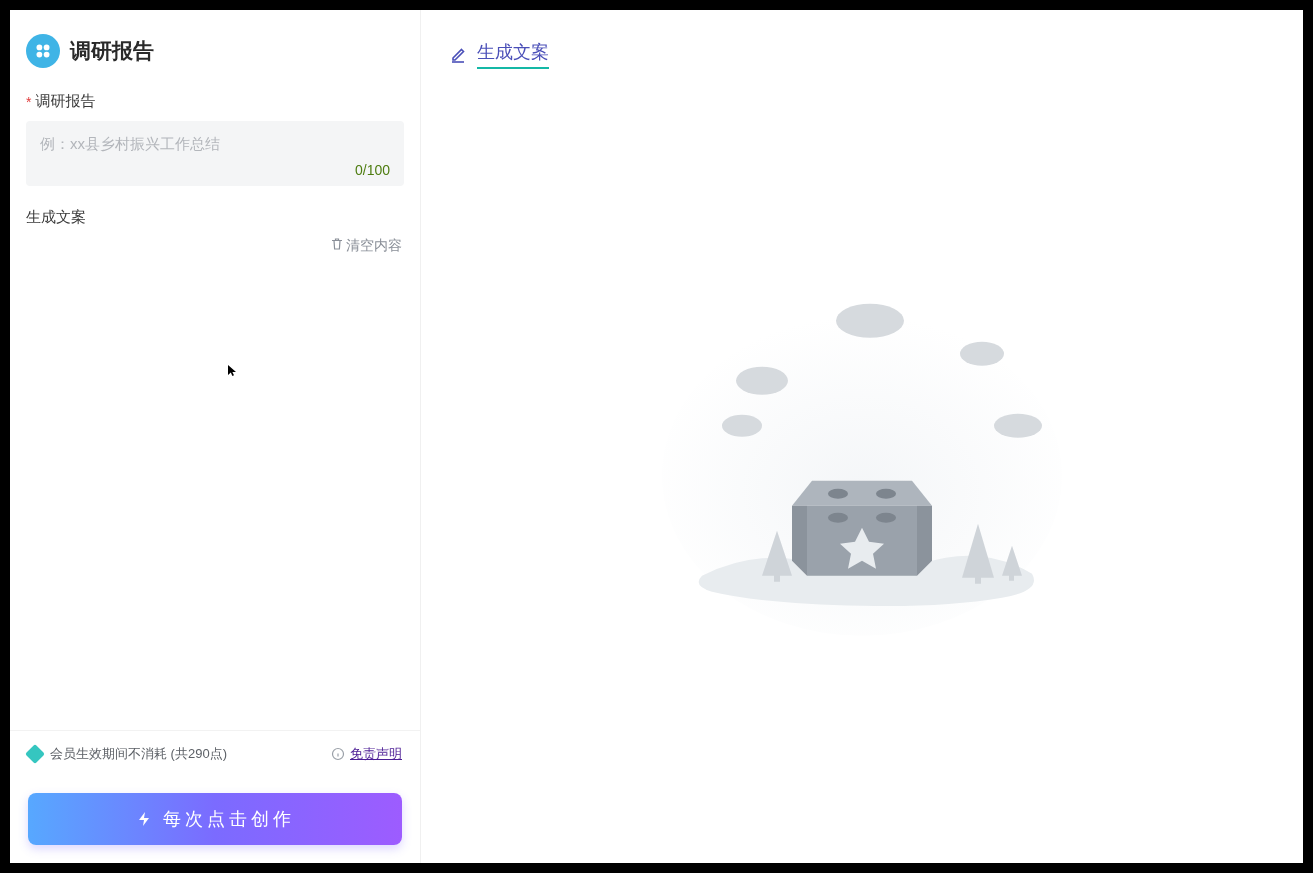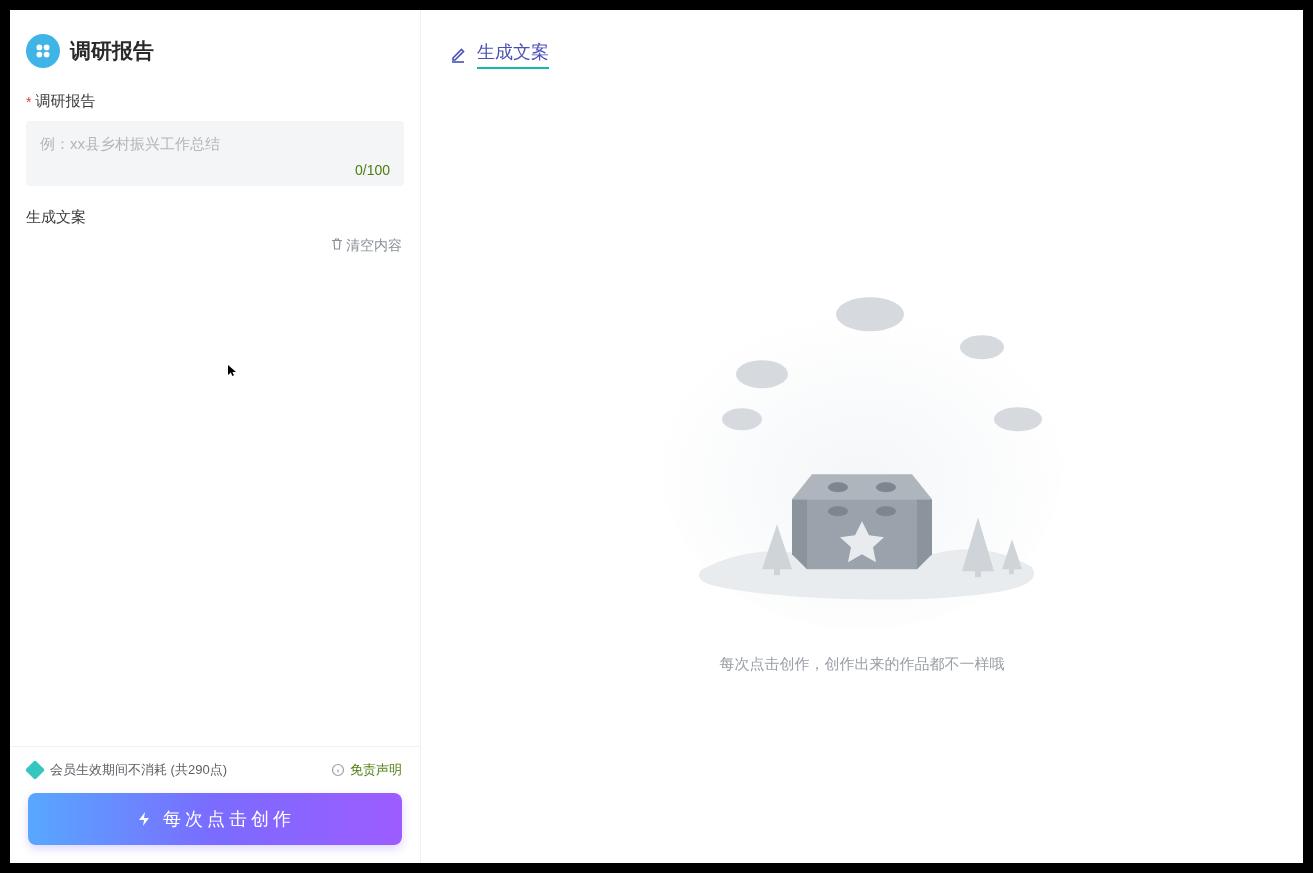--- a/index.html
+++ b/index.html
@@ -98,35 +98,35 @@
   .footer {
     border-top: 1px solid #f2f2f2;
     padding: 14px 18px 18px 18px;
   }
   .footer-info {
     display: flex;
     align-items: flex-end;
     justify-content: space-between;
     font-size: 13px;
     color: #5c6066;
-    margin-bottom: 14px;
+    margin-bottom: 30px;
     gap: 46px;
   }
   .footer-left {
     display: flex; align-items: center; gap: 8px;
   }
   .diamond {
     width: 14px; height: 14px;
     background: #35c6c0;
     transform: rotate(45deg);
     border-radius: 2px;
   }
   .disclaimer {
     display: flex; align-items: center; gap: 5px;
-    color: #4d7c0f; cursor: pointer;
+    color: #4c1d95; cursor: pointer; text-decoration: underline;
   }
   .disclaimer svg { width: 14px; height: 14px; }
 
   .generate-btn {
     width: 100%;
     height: 52px;
     border: none;
     border-radius: 8px;
     background: linear-gradient(90deg, #57a8ff 0%, #7b6bff 50%, #9d5cff 100%);
     color: #fff;
@@ -298,17 +298,16 @@
           <rect x="165" y="230" width="110" height="70" fill="#9aa2ab"></rect>
           <path fill="#8b939c" d="M150 230 L165 230 L165 300 L150 285 Z"></path>
           <path fill="#8b939c" d="M290 230 L275 230 L275 300 L290 285 Z"></path>
           <ellipse cx="196" cy="218" rx="10" ry="5" fill="#7d858e"></ellipse>
           <ellipse cx="244" cy="218" rx="10" ry="5" fill="#7d858e"></ellipse>
           <ellipse cx="196" cy="242" rx="10" ry="5" fill="#7d858e"></ellipse>
           <ellipse cx="244" cy="242" rx="10" ry="5" fill="#7d858e"></ellipse>
           <path fill="#e8ecef" d="M220 252 L227 266 L242 268 L231 278 L234 293 L220 285 L206 293 L209 278 L198 268 L213 266 Z"></path>
         </g>
       </svg>
-      <div class="empty-text">每次点击创作，创作出来的作品都不一样哦</div>
     </div>
   </section>
 
 </div>
 
 </body></html>

